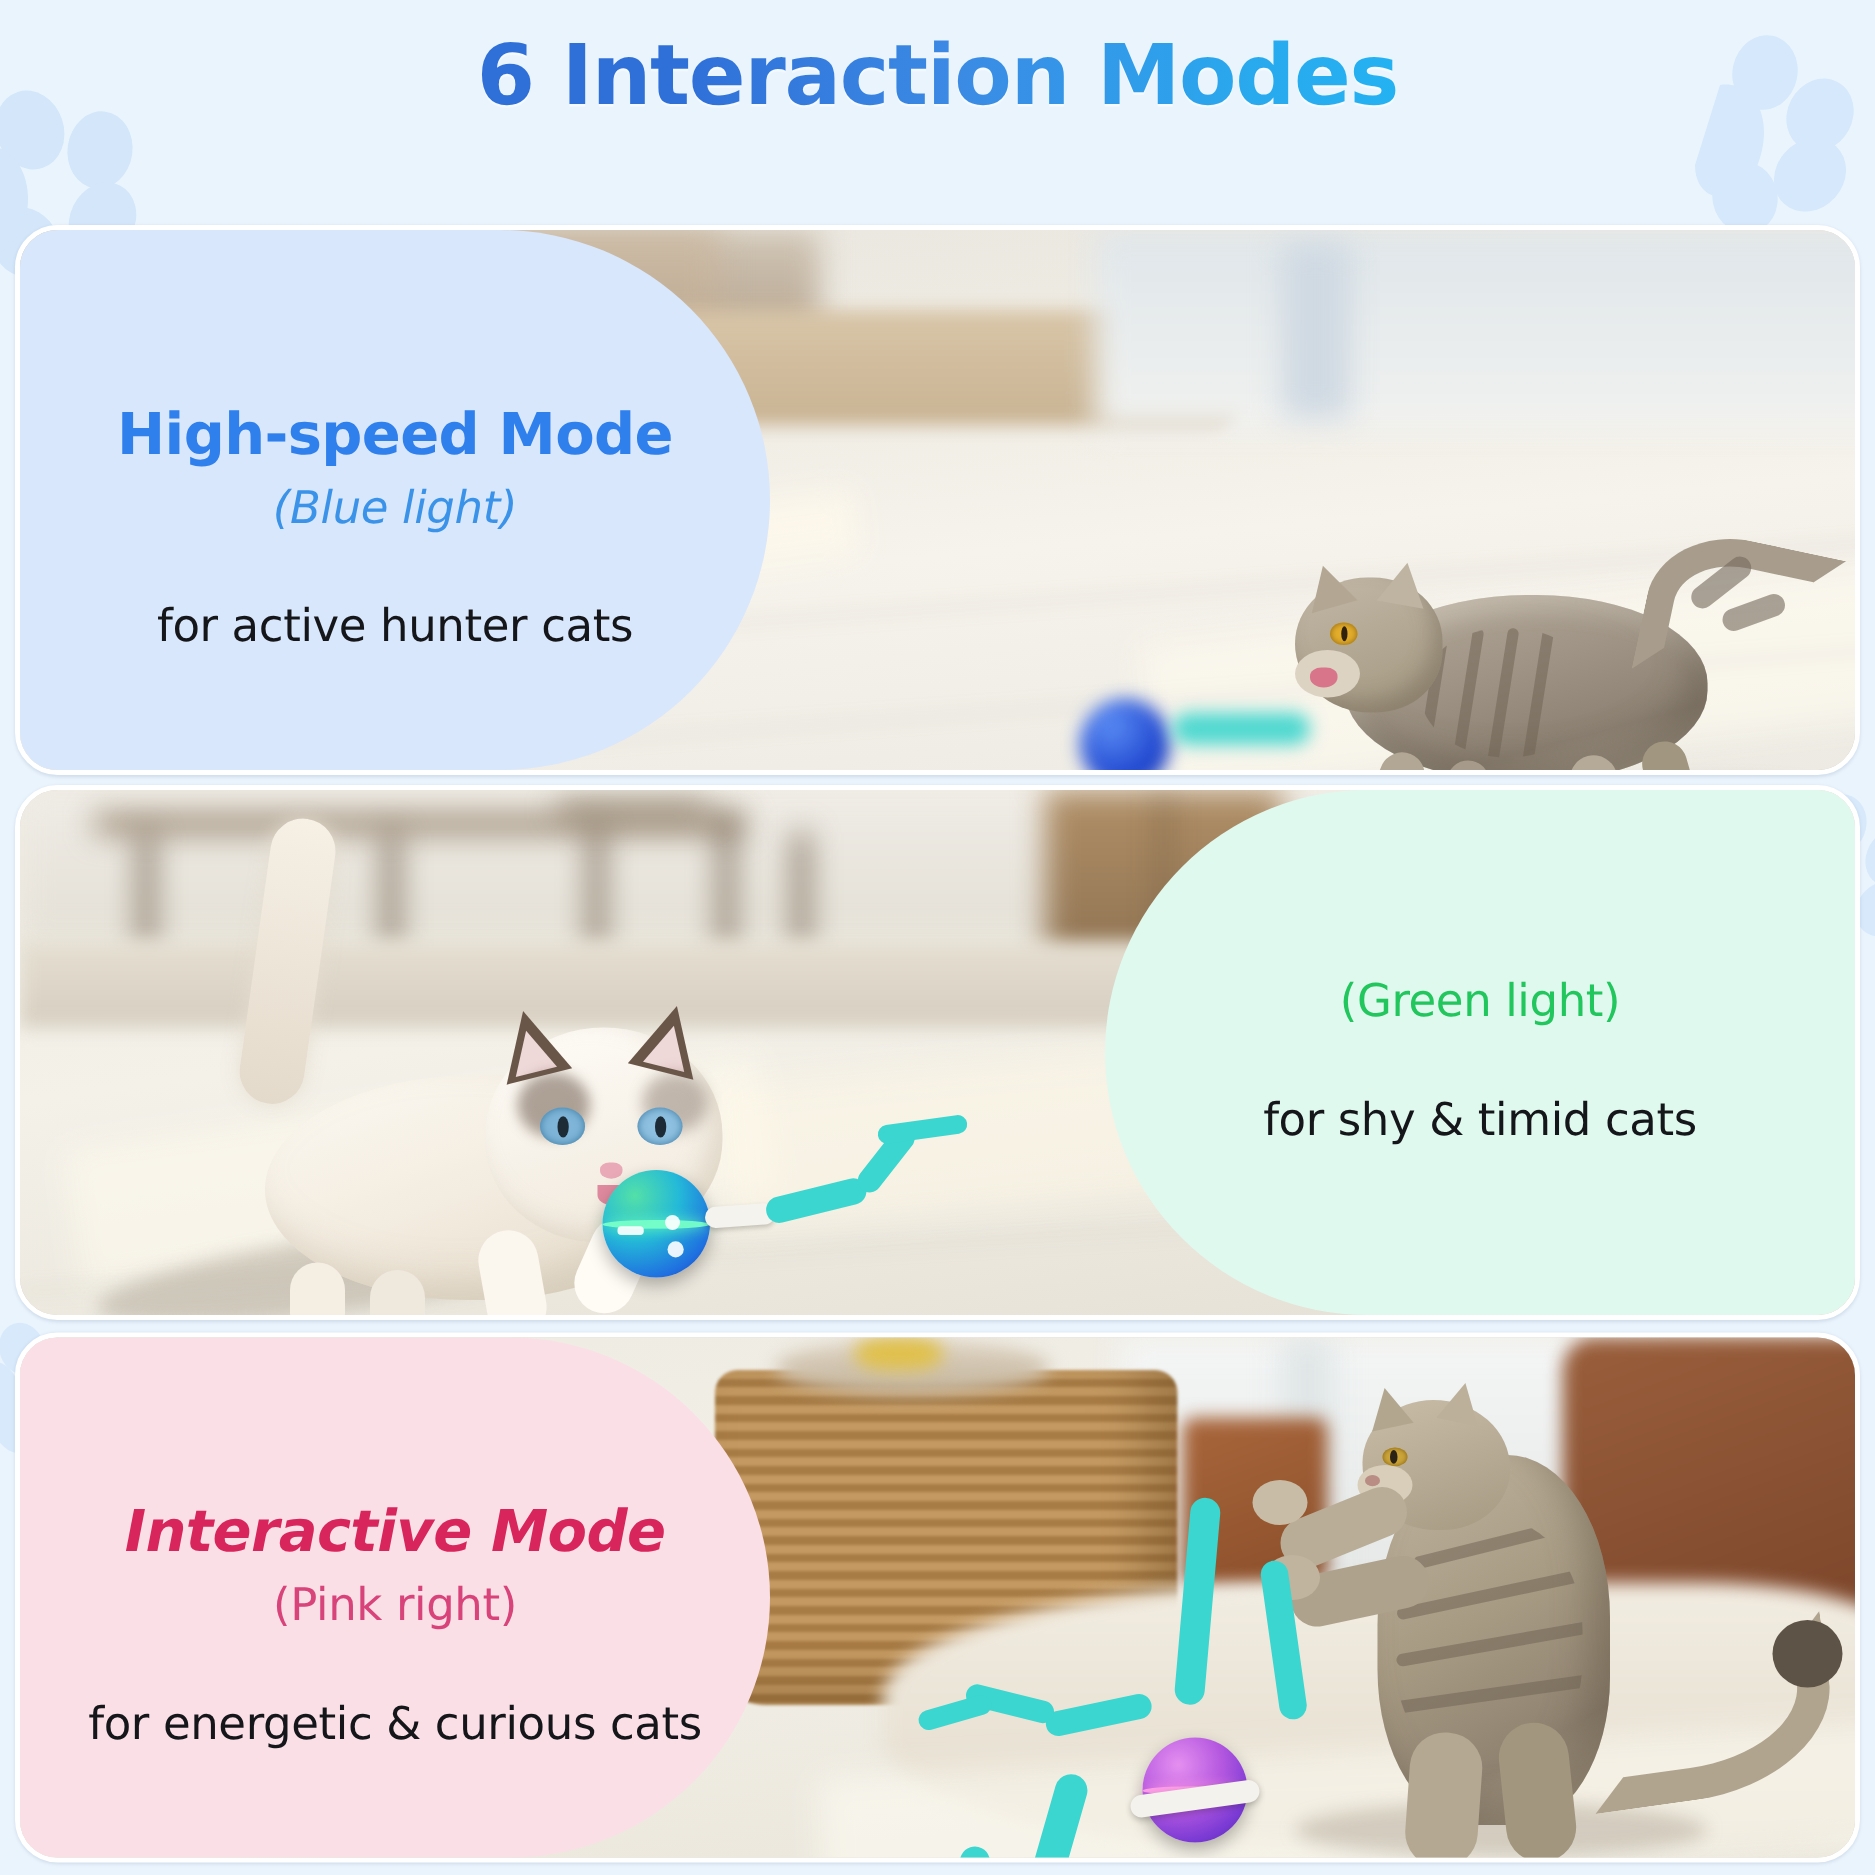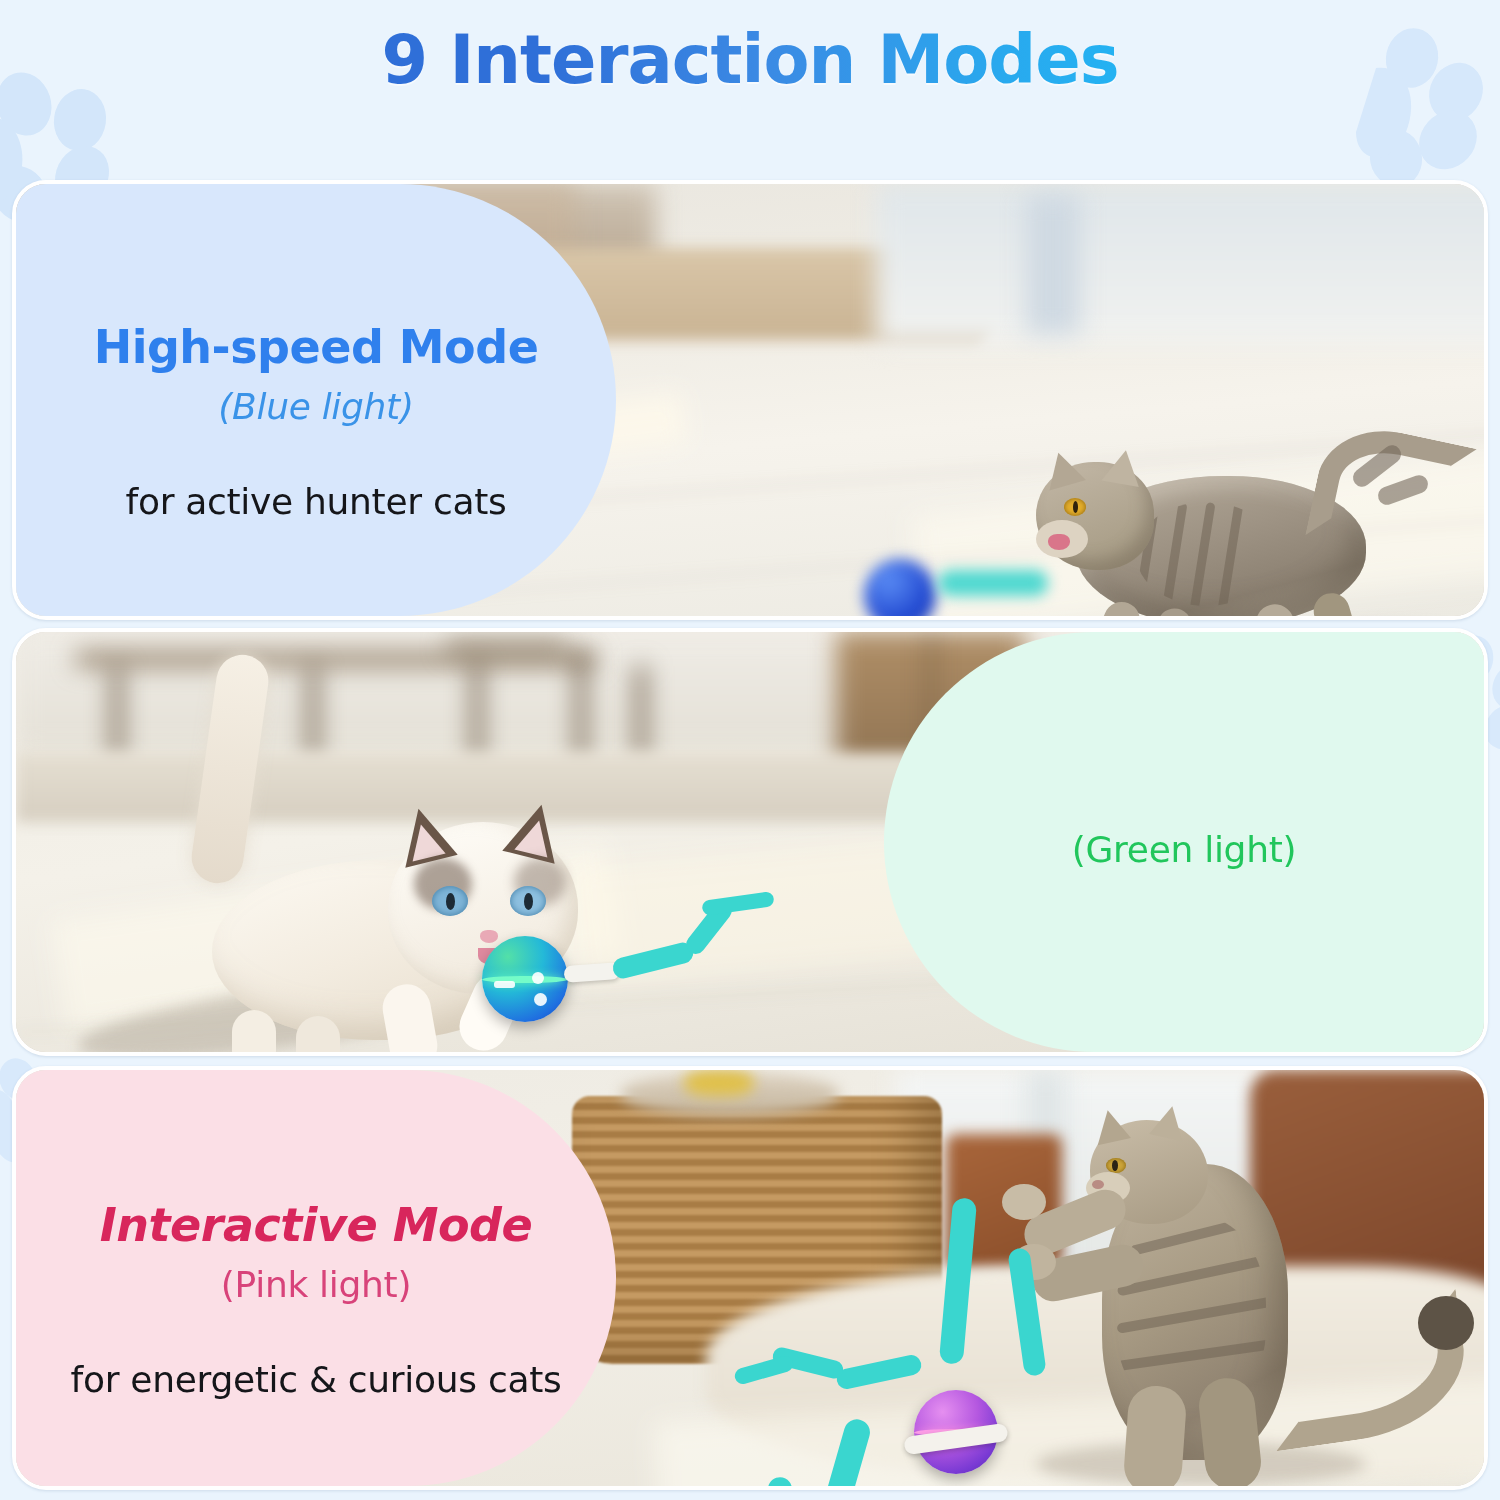--- a/index.html
+++ b/index.html
@@ -120,21 +120,21 @@
       <ellipse cx="29" cy="23" rx="12" ry="14" transform="rotate(-18 29 23)"></ellipse>
       <ellipse cx="56" cy="31" rx="12" ry="14" transform="rotate(8 56 31)"></ellipse>
       <ellipse cx="57" cy="57" rx="12" ry="14" transform="rotate(26 57 57)"></ellipse>
       <ellipse cx="27" cy="66" rx="12" ry="13.5" transform="rotate(-40 27 66)"></ellipse>
       <path d="M4 34 C 17 23, 30 36, 28 53 C 26 70, 9 77, 2 66 Z"></path>
     </g>
   </svg>
 </div>
 
 <div class="header">
-  <div class="main-title">9 Interaction Modes</div>
+  <div class="main-title">6 Interaction Modes</div>
 </div>
 
 <div class="panel" id="panel-1">
   <div class="photo">
 
     <div class="floor" style="background:linear-gradient(175deg,#e9e6df 0%,#efece4 32%,#f6f3ec 58%,#eceae2 100%);"></div>
     <div class="blur2" style="position:absolute;left:0;top:0;width:640px;height:86px;background:linear-gradient(180deg,#cfc4b4,#b9a893);"></div>
     <div class="blur2" style="position:absolute;left:300px;top:0;width:260px;height:130px;background:linear-gradient(180deg,#cdbca6,#b6a088);border-radius:0 0 18px 18px;"></div>
     <div class="blur2" style="position:absolute;left:386px;top:90px;width:22px;height:74px;background:#7a5f46;"></div>
 
@@ -271,20 +271,21 @@
       <div style="position:absolute;left:60%;top:66%;width:13px;height:13px;border-radius:50%;background:#fff;opacity:.9;"></div>
     </div>
     <div style="position:absolute;left:548px;top:332px;width:56px;height:17px;background:#f4f3ee;border-radius:9px;transform:rotate(-4deg);box-shadow:0 2px 4px rgba(0,0,0,.2);"></div>
     <div class="feather" style="left:596px;top:318px;width:82px;height:21px;transform:rotate(-14deg);"></div>
     <div class="feather" style="left:662px;top:286px;width:62px;height:19px;transform:rotate(-52deg);"></div>
     <div class="feather" style="left:686px;top:264px;width:72px;height:15px;transform:rotate(-8deg);"></div>
   </div>
 
   <div class="bubble right b-green">
     <div class="mode-light l-green">(Green light)</div>
+    <div class="mode-desc">for shy &amp; timid cats</div>
   </div>
 </div>
 
 <div class="panel" id="panel-3">
   <div class="photo">
     <div class="floor" style="background:linear-gradient(174deg,#eeebe3 0%,#f3f0e8 42%,#e9e5da 100%);"></div>
 
     <div class="blur2" style="position:absolute;left:880px;top:0;width:420px;height:230px;background:linear-gradient(180deg,#f4f6f6,#e3e6e4);"></div>
     <div class="blur2" style="position:absolute;left:1010px;top:0;width:40px;height:230px;background:#dfe5e6;"></div>
 
@@ -353,16 +354,16 @@
     <div class="feather" style="left:756px;top:284px;width:72px;height:18px;transform:rotate(14deg);"></div>
     <div class="feather" style="left:718px;top:292px;width:60px;height:16px;transform:rotate(-16deg);"></div>
     <div class="feather" style="left:818px;top:348px;width:26px;height:98px;transform:rotate(16deg);"></div>
     <div class="feather" style="left:760px;top:406px;width:24px;height:76px;transform:rotate(-18deg);"></div>
     <div class="feather" style="left:930px;top:128px;width:24px;height:166px;transform:rotate(5deg);"></div>
     <div class="feather" style="left:1000px;top:178px;width:22px;height:128px;transform:rotate(-8deg);"></div>
   </div>
 
   <div class="bubble left b-pink">
     <div class="mode-title t-pink">Interactive Mode</div>
-    <div class="mode-light l-pink">(Pink light)</div>
+    <div class="mode-light l-pink">(Pink right)</div>
     <div class="mode-desc">for energetic &amp; curious cats</div>
   </div>
 </div>
 
 </body></html>

